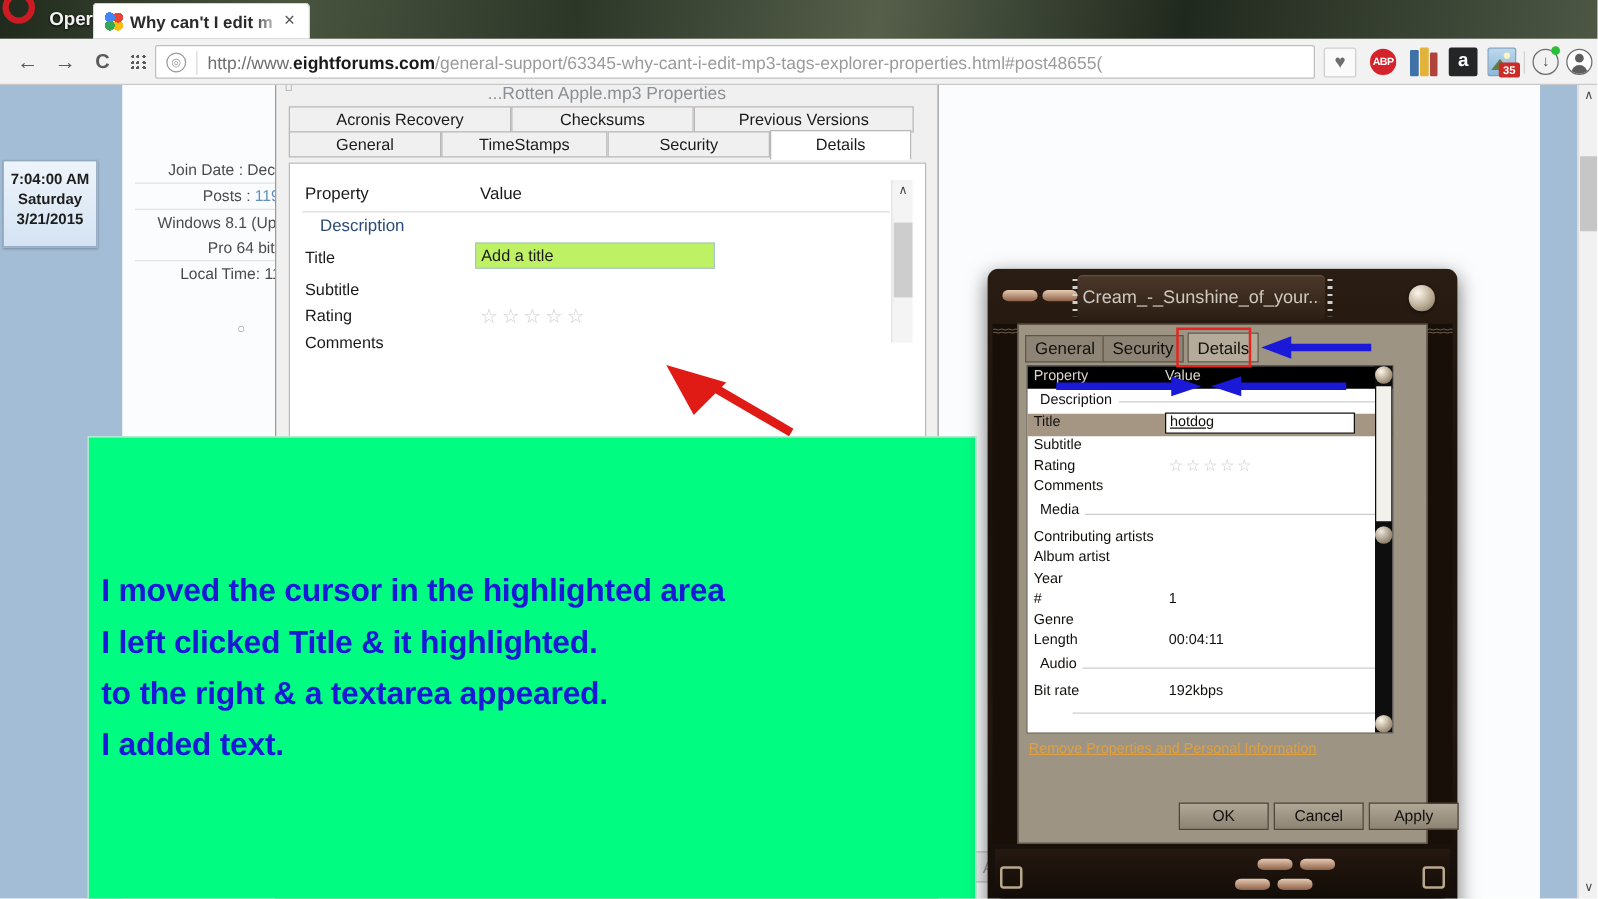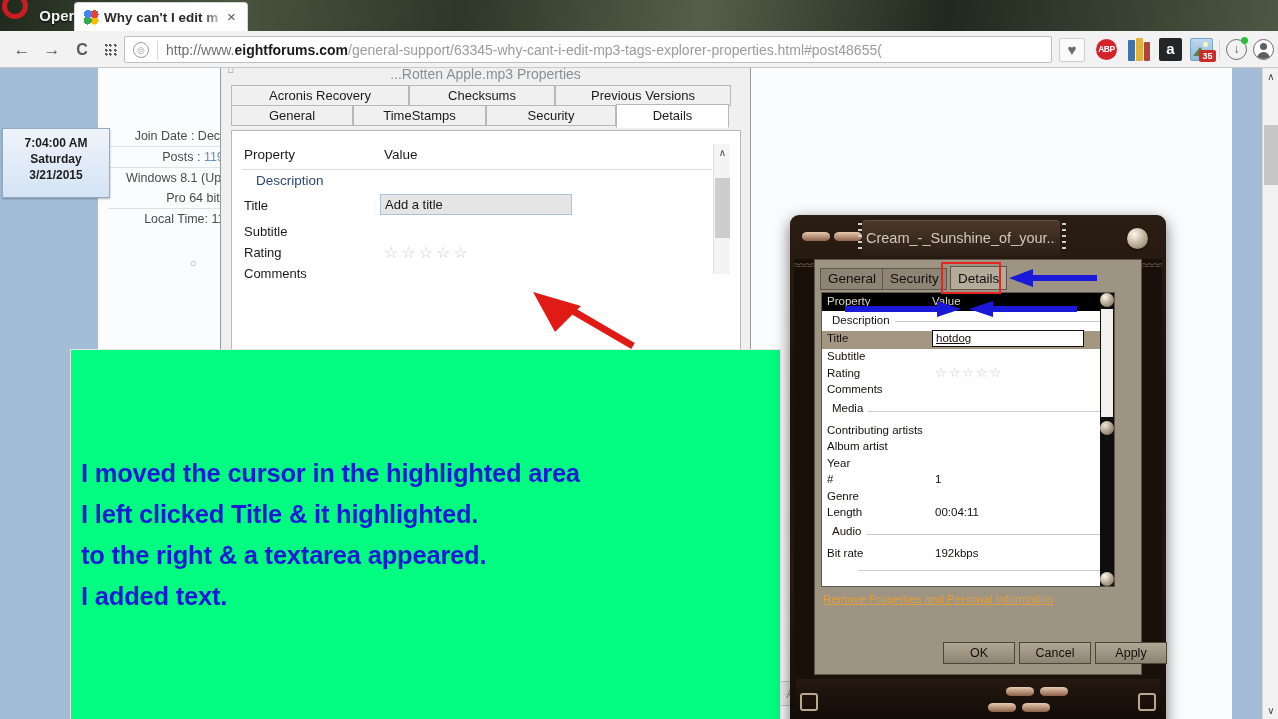--- a/index.html
+++ b/index.html
@@ -152,21 +152,21 @@
 
   
   .pg-scroll { position: absolute; left: 1262px; top: 0; width: 16px; height: 651px; background: #f1f1f1; border-left: 1px solid #d8d8d8; }
   .pg-arrow { position: absolute; left: 0; width: 16px; height: 17px; color: #4a4a4a; font-size: 10px; line-height: 17px; text-align: center; }
   .pg-arrow-up { top: 0; }
   .pg-arrow-dn { bottom: 0; }
   .pg-thumb { position: absolute; left: 1px; top: 57px; width: 14px; height: 60px; background: #c6c6c6; }
 
   
   .clock {
-    position: absolute; left: 2px; top: 60px; width: 108px; height: 70px;
+    position: absolute; left: 2px; top: 60px; width: 76px; height: 70px;
     background: linear-gradient(#eef4fb,#d4e3f3);
     border: 1px solid #93a9c0; box-shadow: 0 1px 2px rgba(0,0,0,.28);
     text-align: center; padding-top: 6px;
   }
   .clock div { font-size: 12px; font-weight: bold; color: #1d1d1d; line-height: 16px; }
 
   
   .userinfo { position: absolute; left: 108px; top: 58px; width: 170px; text-align: center; }
   .ui-row { font-size: 12.5px; color: #4b4b4b; padding: 2px 0; border-bottom: 1px solid #dfe3e6; line-height: 16px; }
   .ui-row.nb { border-bottom: none; }
@@ -198,21 +198,21 @@
   .bg-lhead span { position: absolute; top: 3px; font-size: 13.5px; color: #1a1a1a; }
   .bg-lhead .c1 { left: 2px; }
   .bg-lhead .c2 { left: 142px; }
   .bg-group { position: relative; height: 26px; }
   .bg-group span { position: absolute; left: 14px; top: 3px; font-size: 13.5px; color: #2b4a78; background: #fff; padding-right: 6px; }
   .bg-group:after { content: ""; position: absolute; left: 14px; right: 0; top: 13px; height: 1px; background: #d2d2d2; z-index: -1; }
   .bg-row { position: relative; height: 21px; font-size: 13px; color: #1a1a1a; }
   .bg-row .k { position: absolute; left: 2px; top: 2px; }
   .bg-textbox {
     position: absolute; left: 138px; top: -2px; width: 192px; height: 21px;
-    border: 1px solid #a6c4dc; background: #e5e5e5; font-size: 13px; color: #1a1a1a;
+    border: 1px solid #a6c4dc; background: #bef264; font-size: 13px; color: #1a1a1a;
     line-height: 19px; padding-left: 4px;
   }
   .bg-stars { position: absolute; left: 142px; top: 0; }
   .star { color: #cfcfcf; font-size: 16px; letter-spacing: 3px; }
   .bg-sb { position: absolute; right: 10px; top: 13px; width: 17px; height: 130px; background: #f4f4f4; border-left: 1px solid #e2e2e2; }
   .bg-sb-up { position: absolute; left: 0; top: 0; width: 17px; height: 17px; font-size: 10px; color: #4a4a4a; text-align: center; line-height: 17px; }
   .bg-sb-thumb { position: absolute; left: 1px; top: 34px; width: 15px; height: 60px; background: #cdcdcd; }
 
   .bg-btn {
     position: absolute; width: 95px; height: 25px; bottom: 12px;

